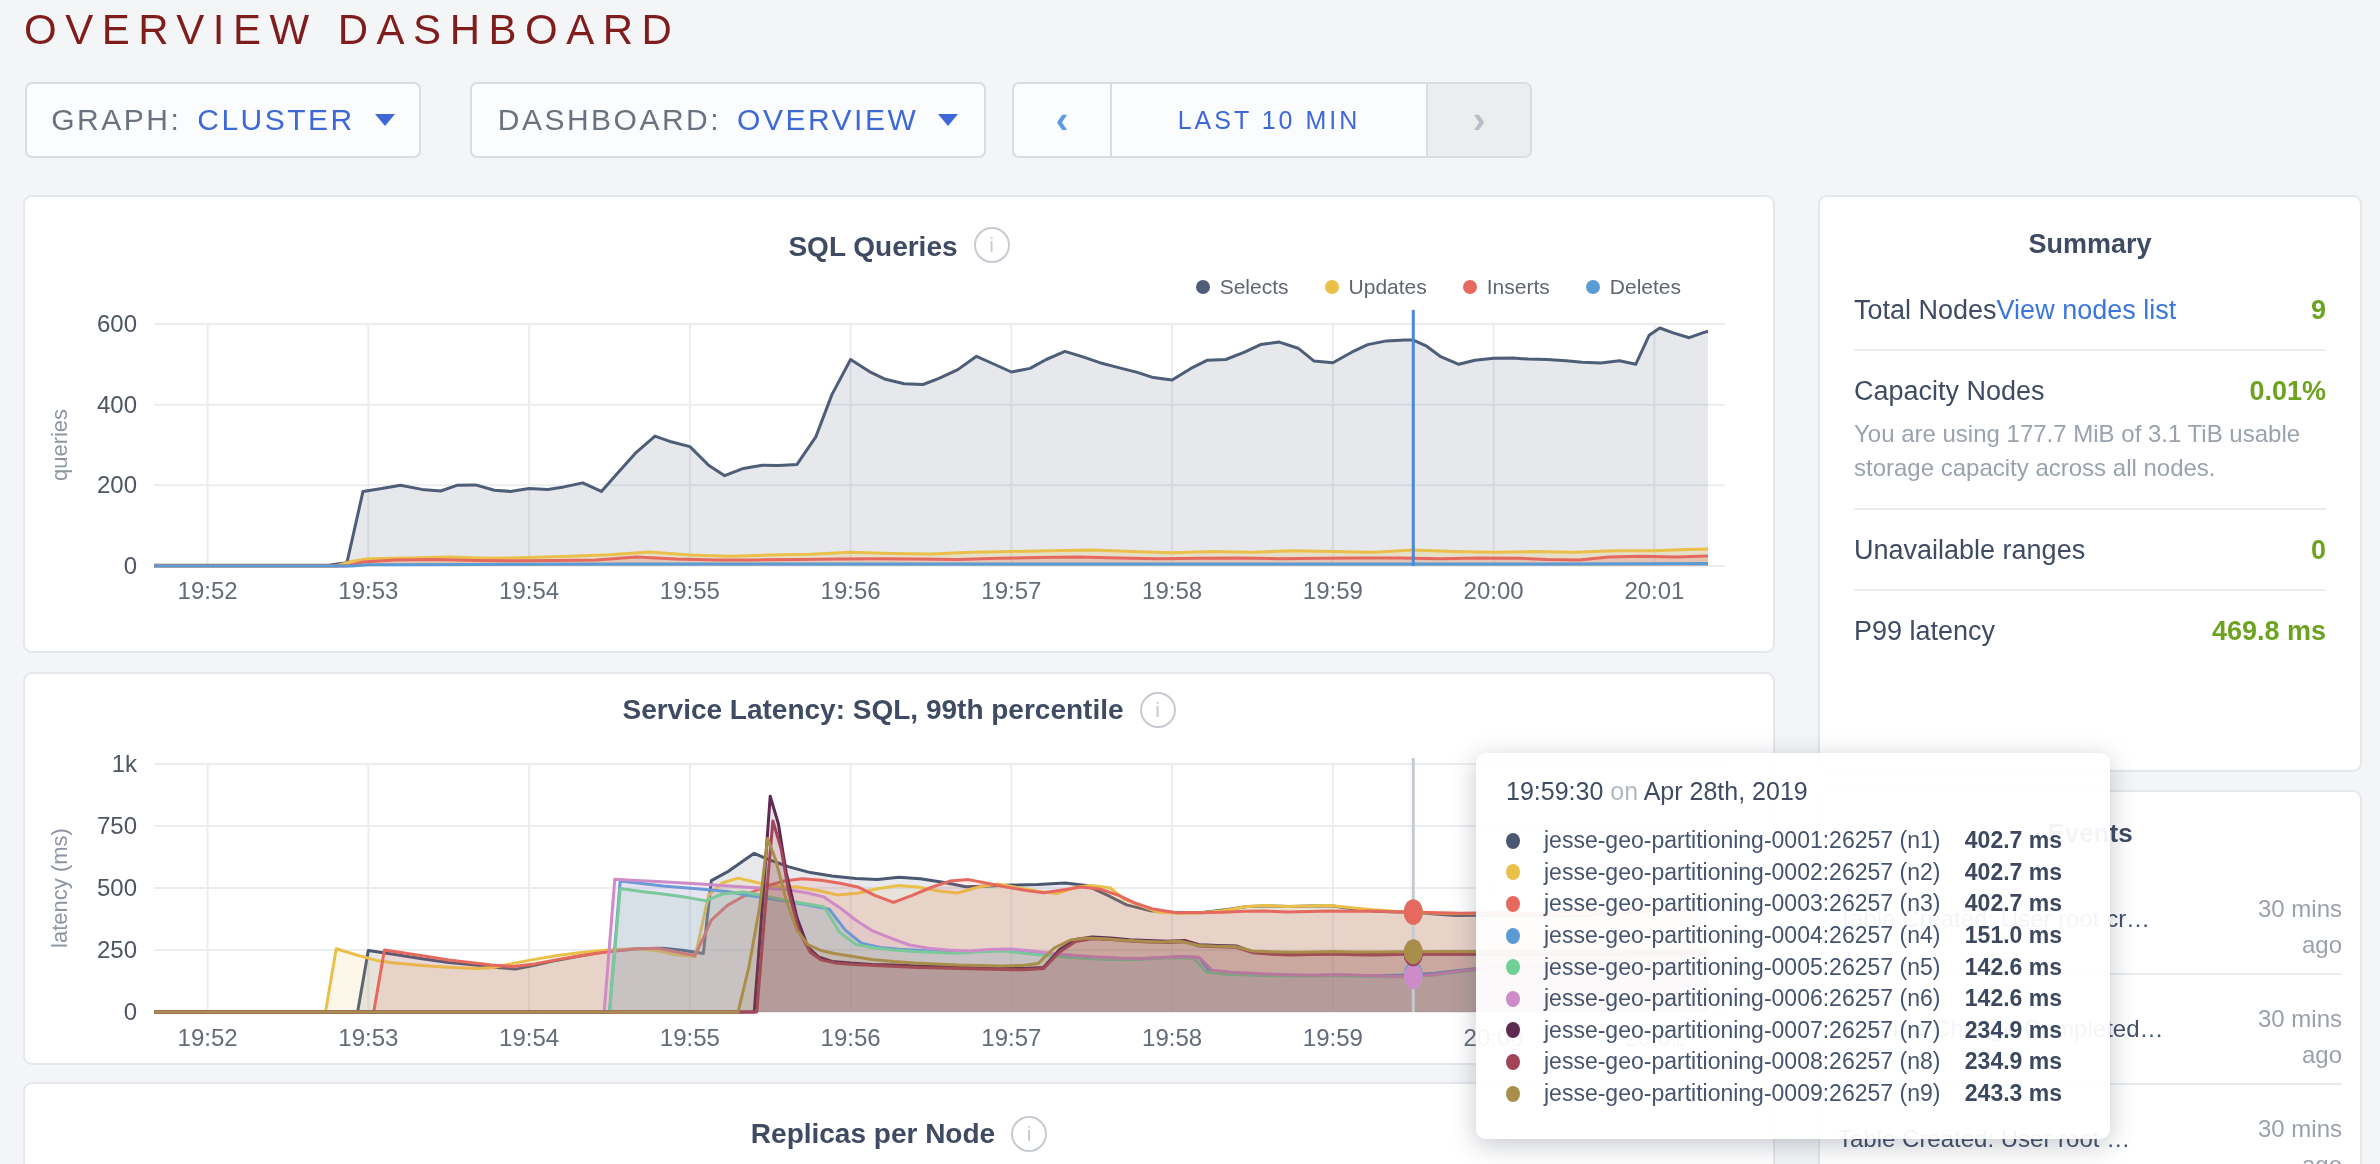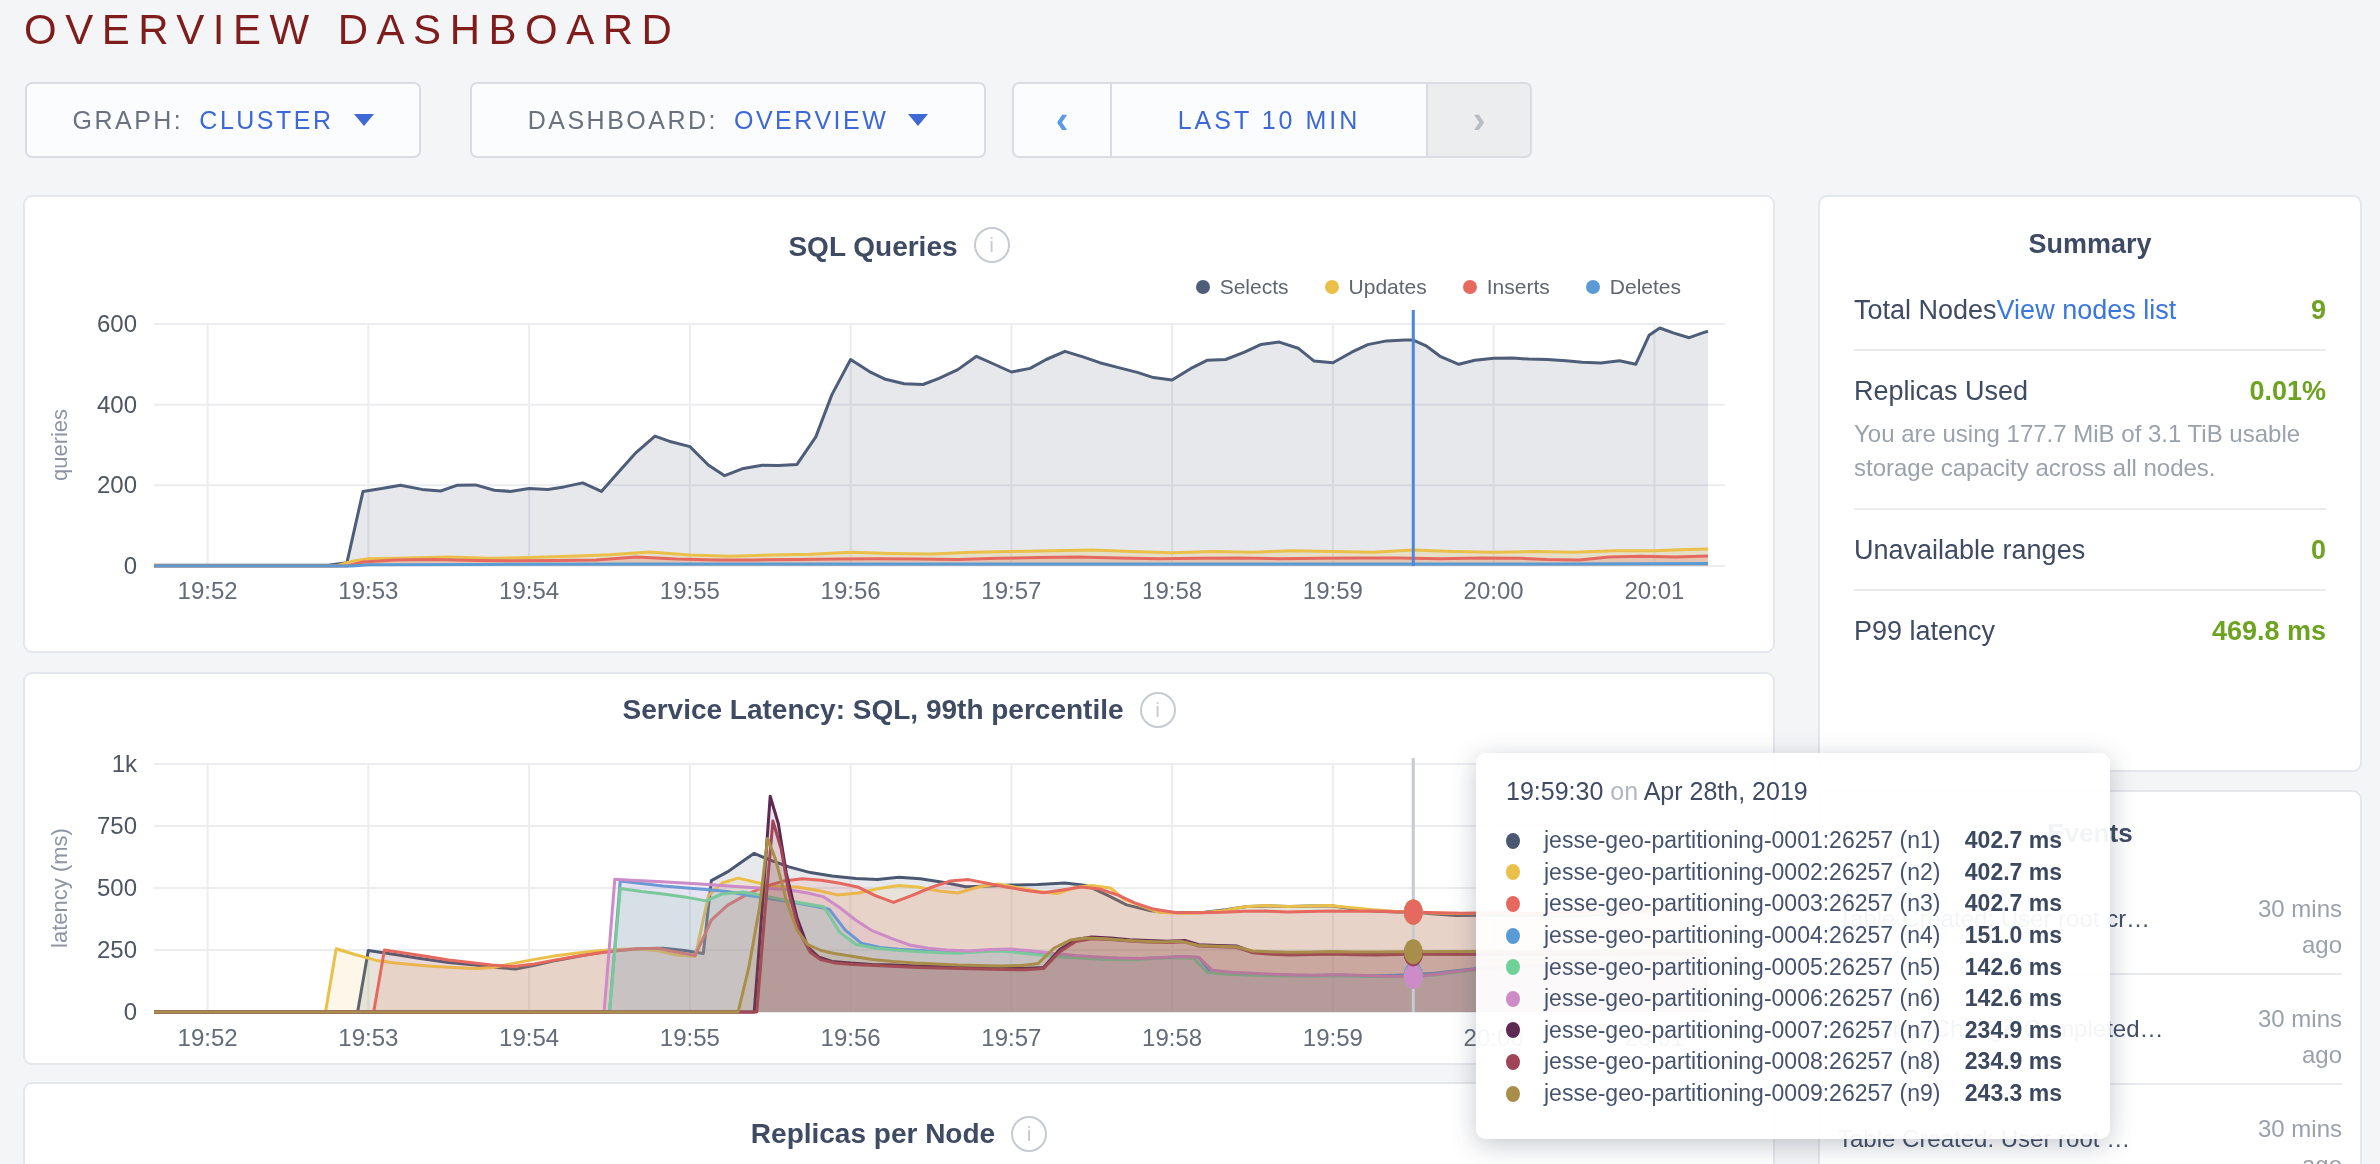--- a/index.html
+++ b/index.html
@@ -7,21 +7,21 @@
        font-family:"Liberation Sans",sans-serif;overflow:hidden;}
 
   
   .page-title{position:absolute;left:24px;top:6px;font-size:42px;font-weight:400;
     letter-spacing:8.5px;color:#7f1d1d;margin:0;}
 
   
   .dropdown{position:absolute;top:82px;height:76px;box-sizing:border-box;
     border:2px solid #d9dce2;border-radius:7px;background:#fbfcfd;
     display:flex;align-items:center;justify-content:center;gap:16px;
-    font-size:25px;letter-spacing:2.5px;cursor:pointer;}
+    font-size:30px;letter-spacing:2.5px;cursor:pointer;}
   #dd-graph{left:25px;width:396px;}
   #dd-dash{left:470px;width:516px;}
   .dd-label{color:#6a7280;}
   .dd-value{color:#3d68d6;}
   .caret{width:0;height:0;border-left:10px solid transparent;border-right:10px solid transparent;
     border-top:12px solid #3d68d6;margin-left:4px;}
   .timesel{position:absolute;top:82px;left:1012px;height:76px;display:flex;}
   .timesel > div{box-sizing:border-box;border:2px solid #d9dce2;height:76px;
     display:flex;align-items:center;justify-content:center;background:#fbfcfd;cursor:pointer;}
   .ts-prev{width:100px;border-radius:7px 0 0 7px;}
@@ -263,21 +263,21 @@
     <div class="sum-rows" id="summary-rows">
         <div class="sum-row">
           <div class="sum-line">
             <span class="sum-label">Total Nodes</span>
             <a class="sum-link">View nodes list</a>
             <span class="sum-value">9</span>
           </div>
         </div>
         <div class="sum-row">
           <div class="sum-line">
-            <span class="sum-label">Replicas Used</span>
+            <span class="sum-label">Capacity Nodes</span>
             <span class="sum-value">0.01%</span>
           </div>
           <p class="sum-sub">You are using 177.7 MiB of 3.1 TiB usable storage capacity across all nodes.</p>
         </div>
         <div class="sum-row">
           <div class="sum-line">
             <span class="sum-label">Unavailable ranges</span>
             <span class="sum-value">0</span>
           </div>
         </div>

